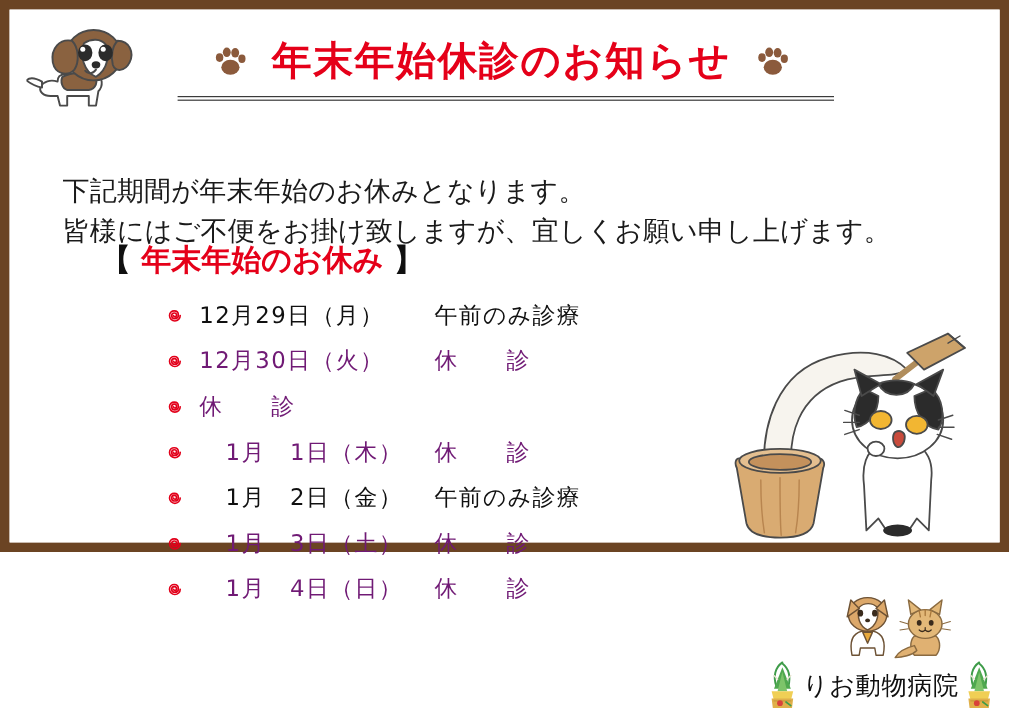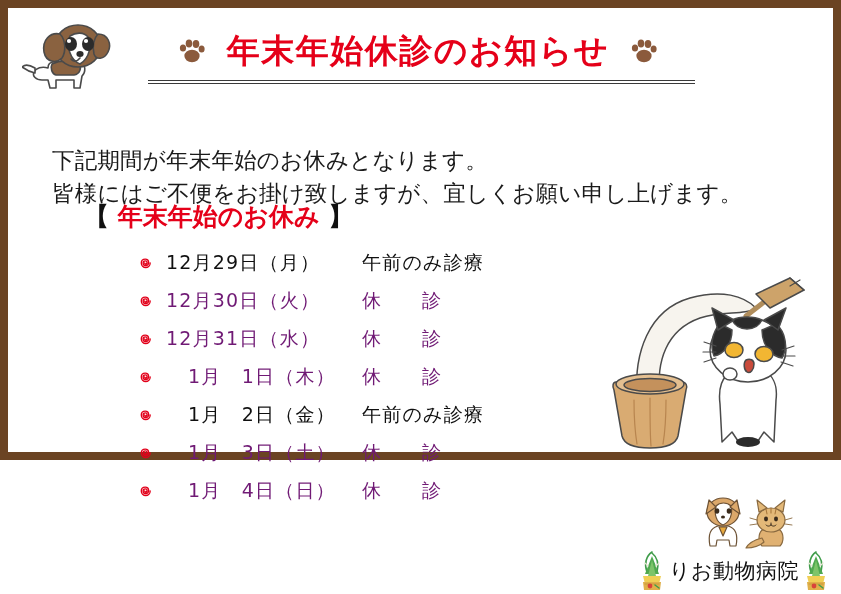--- a/index.html
+++ b/index.html
@@ -257,21 +257,20 @@
           </span>
           <span class="date-label">12月30日（火）</span>
           <span class="status closed">休　診</span>
         </div>
         <div class="date-row red">
           <span class="bullet">
             <svg viewBox="0 0 22 22" width="20" height="20">
               <path d="M15.6 11c0 2.7-2.2 4.9-4.9 4.9S5.8 13.7 5.8 11s2-4.3 4.3-4.3 3.8 1.7 3.8 3.8-1.5 3.3-3.3 3.3-2.8-1.3-2.8-2.8 1.1-2.4 2.4-2.4 2 .9 2 1.9-.7 1.6-1.5 1.6-1.2-.6-1.2-1.1" fill="none" stroke="#e2001a" stroke-width="1.5" stroke-linecap="round"></path>
             </svg>
           </span>
-          <span class="date-label">12月31日（水）</span>
           <span class="status closed">休　診</span>
         </div>
         <div class="date-row red">
           <span class="bullet">
             <svg viewBox="0 0 22 22" width="20" height="20">
               <path d="M15.6 11c0 2.7-2.2 4.9-4.9 4.9S5.8 13.7 5.8 11s2-4.3 4.3-4.3 3.8 1.7 3.8 3.8-1.5 3.3-3.3 3.3-2.8-1.3-2.8-2.8 1.1-2.4 2.4-2.4 2 .9 2 1.9-.7 1.6-1.5 1.6-1.2-.6-1.2-1.1" fill="none" stroke="#e2001a" stroke-width="1.5" stroke-linecap="round"></path>
             </svg>
           </span>
           <span class="date-label short">1月　1日（木）</span>
           <span class="status closed">休　診</span>

